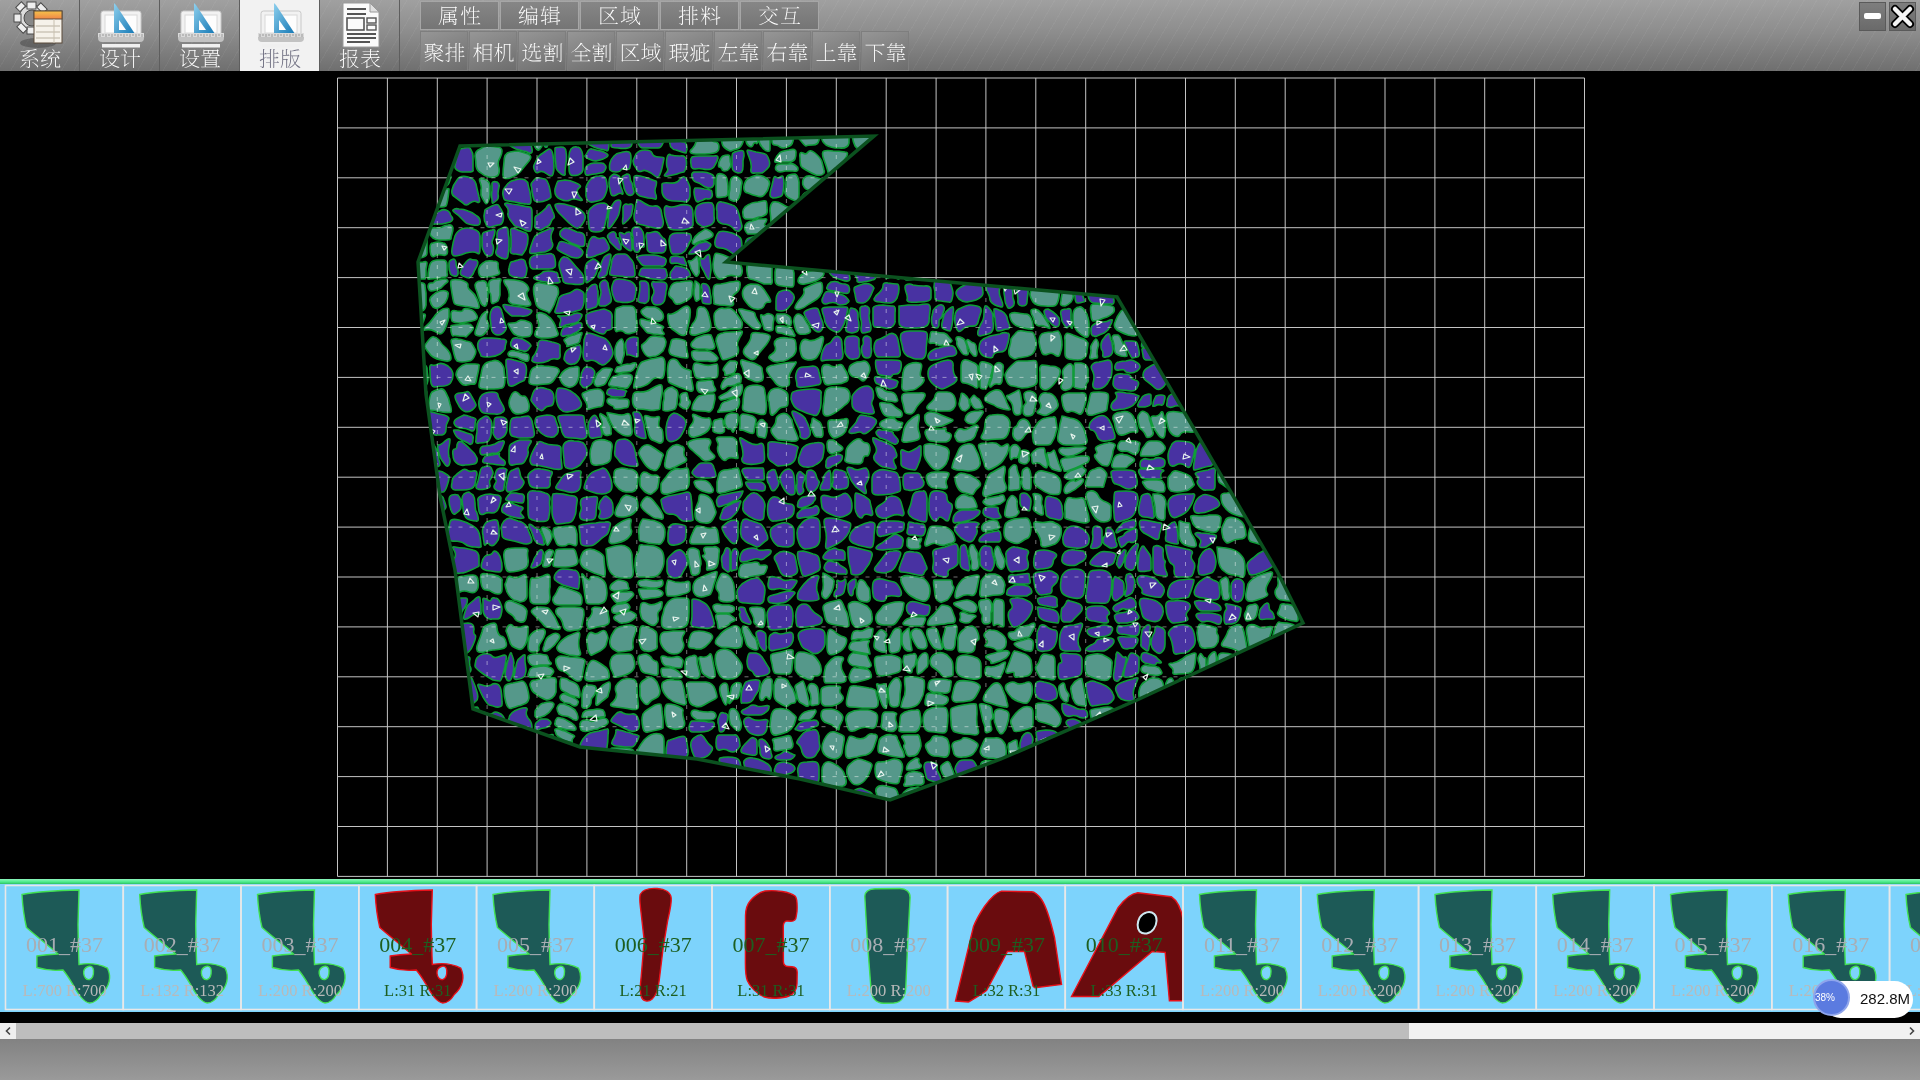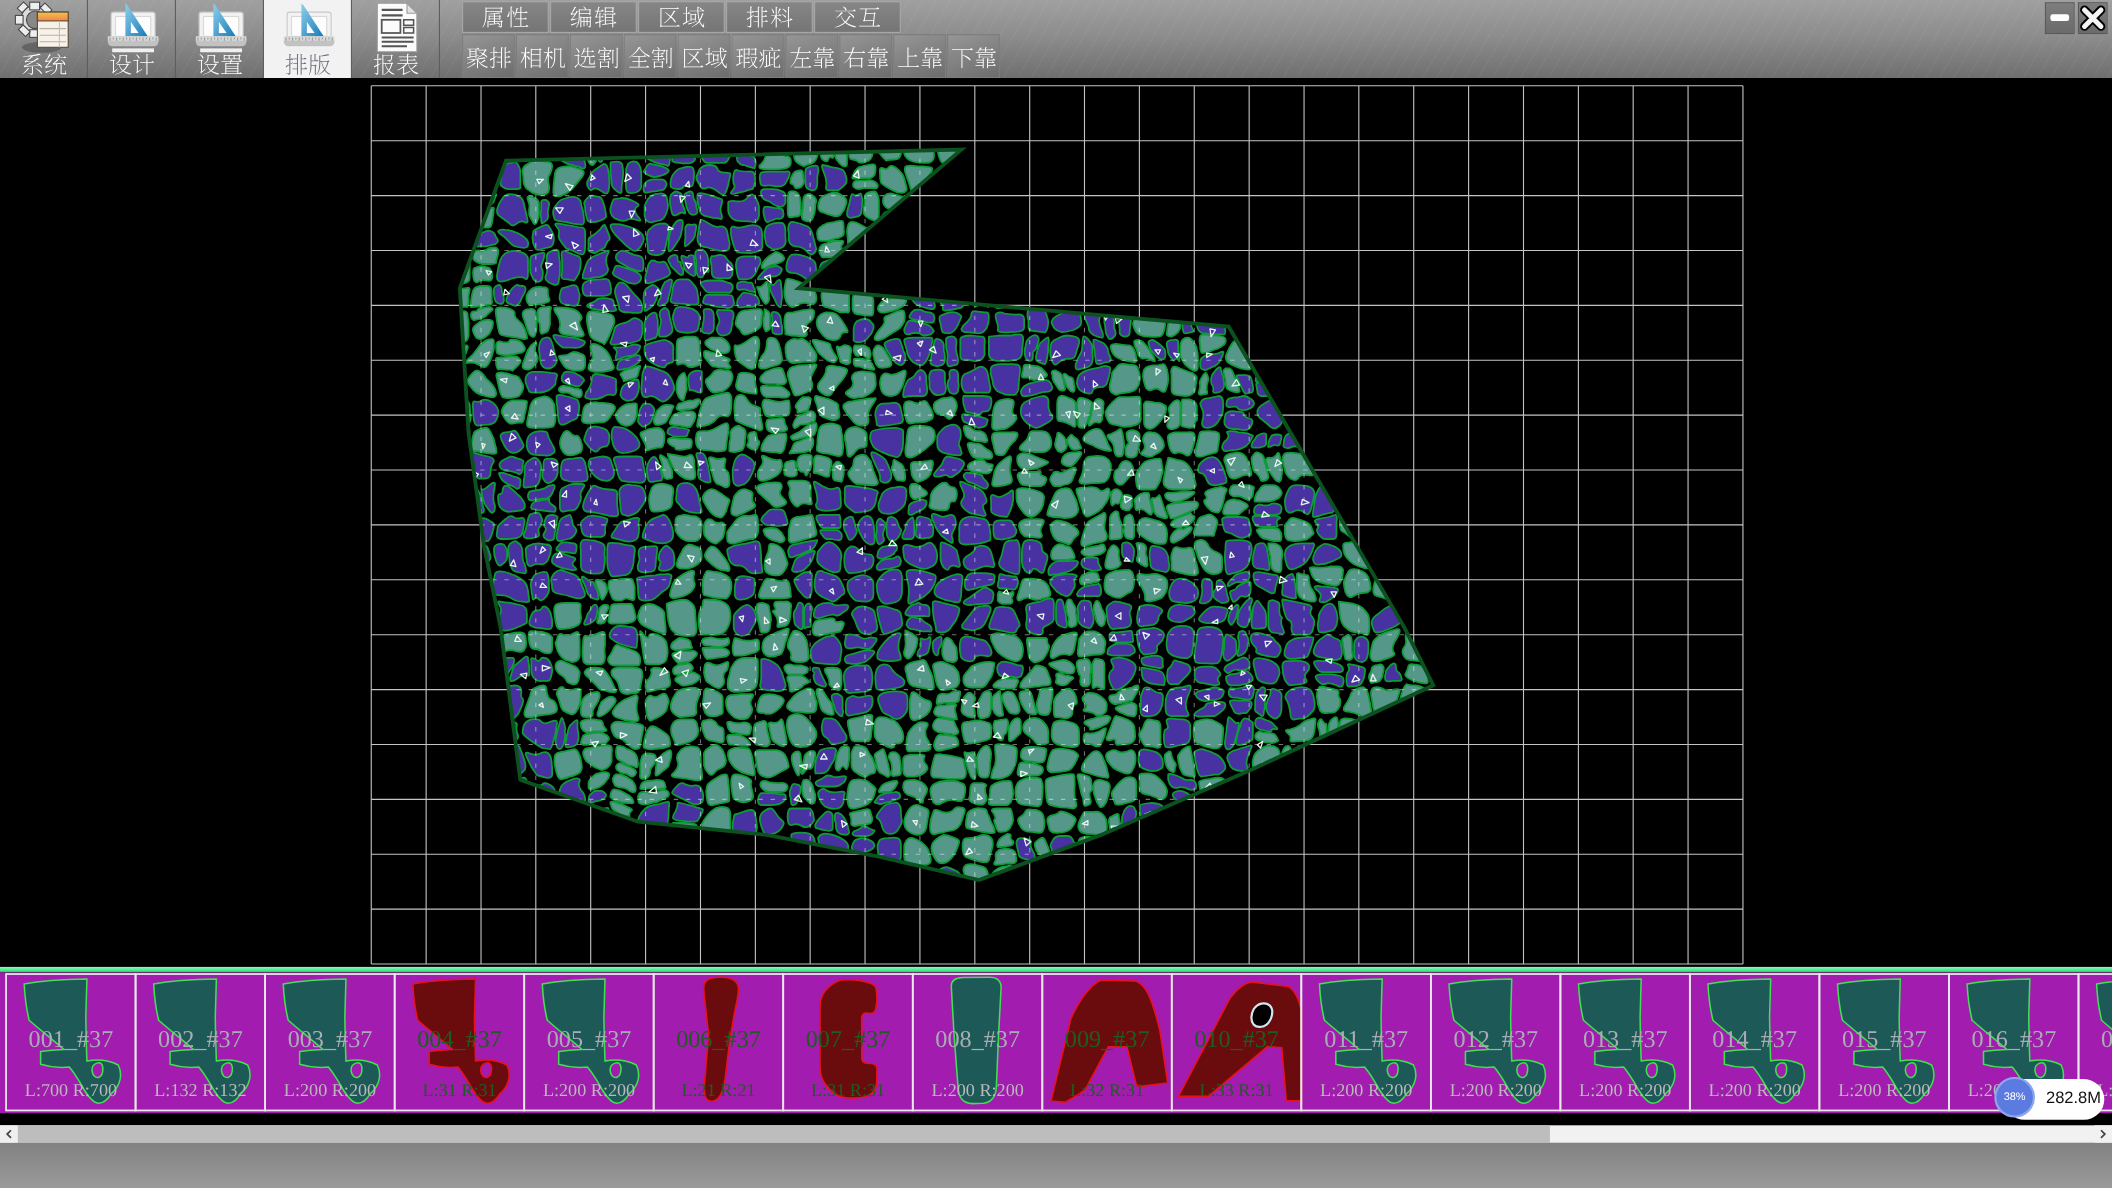--- a/index.html
+++ b/index.html
@@ -9,32 +9,32 @@
 .bigbtn{position:absolute;top:0;width:80px;height:71px;border-right:1px solid #5e5e5e}
 .bigbtn.sel{background:#f2f2f2}
 .ic{position:absolute;top:1px}
 .cjk{position:absolute;left:0;top:0}
 .m1{position:absolute;top:1px;height:29px;width:79px;background:linear-gradient(#868686,#757575);border:1px solid #a6a6a6}
 .m2{position:absolute;top:31px;height:40px;width:48px;background:linear-gradient(160deg,#979797,#6c6c6c);box-shadow:inset 0 0 0 1px #7e7e7e}
 .winbtn{position:absolute;top:2px;width:27px;height:29px;background:linear-gradient(#7e7e7e,#6a6a6a);border:1px solid #5a5a5a}
 #canvas{position:absolute;left:0;top:71px;width:1920px;height:810px;background:#000}
 .cv{position:absolute;left:0;top:0}
 #sep{position:absolute;left:0;top:879px;width:1920px;height:5px;background:linear-gradient(#8df5bd,#49ec89 60%,#2fbf63)}
-#stripbg{position:absolute;left:0;top:884px;width:1920px;height:128px;background:#a21caf}
+#stripbg{position:absolute;left:0;top:884px;width:1920px;height:128px;background:#7dd3fc}
 .strip{position:absolute;left:0;top:0}
 .tnum{font-family:"Liberation Serif",serif;font-size:22px;text-anchor:middle}
 .tlr{font-family:"Liberation Serif",serif;font-size:16.5px;text-anchor:middle}
 #scroll{position:absolute;left:0;top:1023px;width:1920px;height:16px;background:#f1f1f1}
 #sthumb{position:absolute;left:16px;top:0;width:1393px;height:16px;background:#bdbdbd}
 #sbtnl{position:absolute;left:0;top:0;width:16px;height:16px;background:#efefef}
 #sbtnr{position:absolute;right:0;top:0;width:16px;height:16px;background:#f1f1f1}
 #footer{position:absolute;left:0;top:1039px;width:1920px;height:41px;background:linear-gradient(#828282,#9a9a9a)}
 #pill{position:absolute;left:1822px;top:981px;width:91px;height:37px;background:#fff;border-radius:19px}
 #pcirc{position:absolute;left:-9px;top:-2px;width:37px;height:37px;border-radius:50%;background:#5b7be0;
- border:2px solid #8fa5ec;color:#fff;font-size:10px;text-align:center;line-height:34px}
+ border:2px solid #8fa5ec;color:#fff;font-size:10px;text-align:left;line-height:34px}
 #ptxt{position:absolute;left:38px;top:9px;font-size:15px;color:#111}
 </style></head><body>
 <div id="root">
     <div id="topbar">
       <div class="hatch"></div>
       <div class="bigbtn" style="left:0px"></div>
       <div class="bigbtn" style="left:80px"></div>
       <div class="bigbtn" style="left:160px"></div>
       <div class="bigbtn sel" style="left:240px"></div>
       <div class="bigbtn" style="left:320px"></div>

